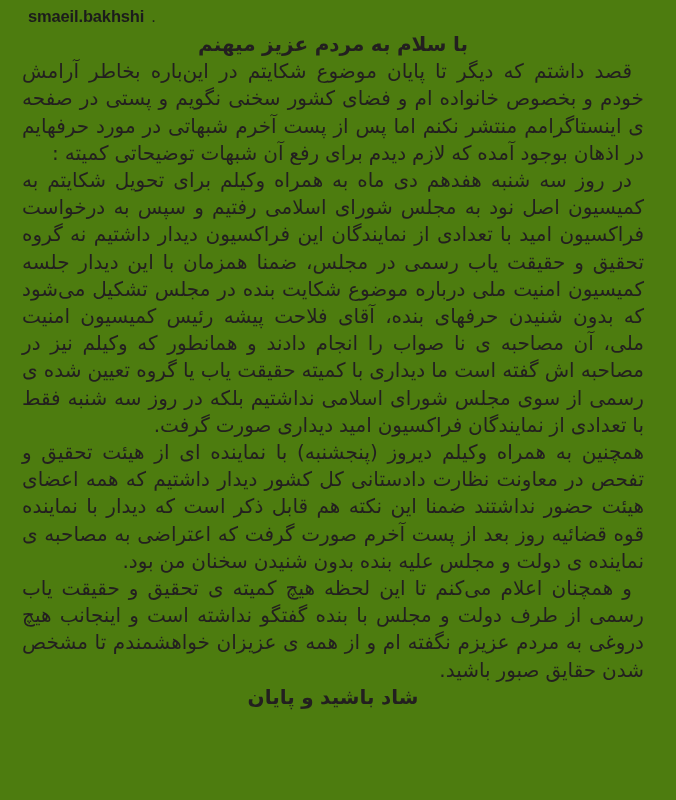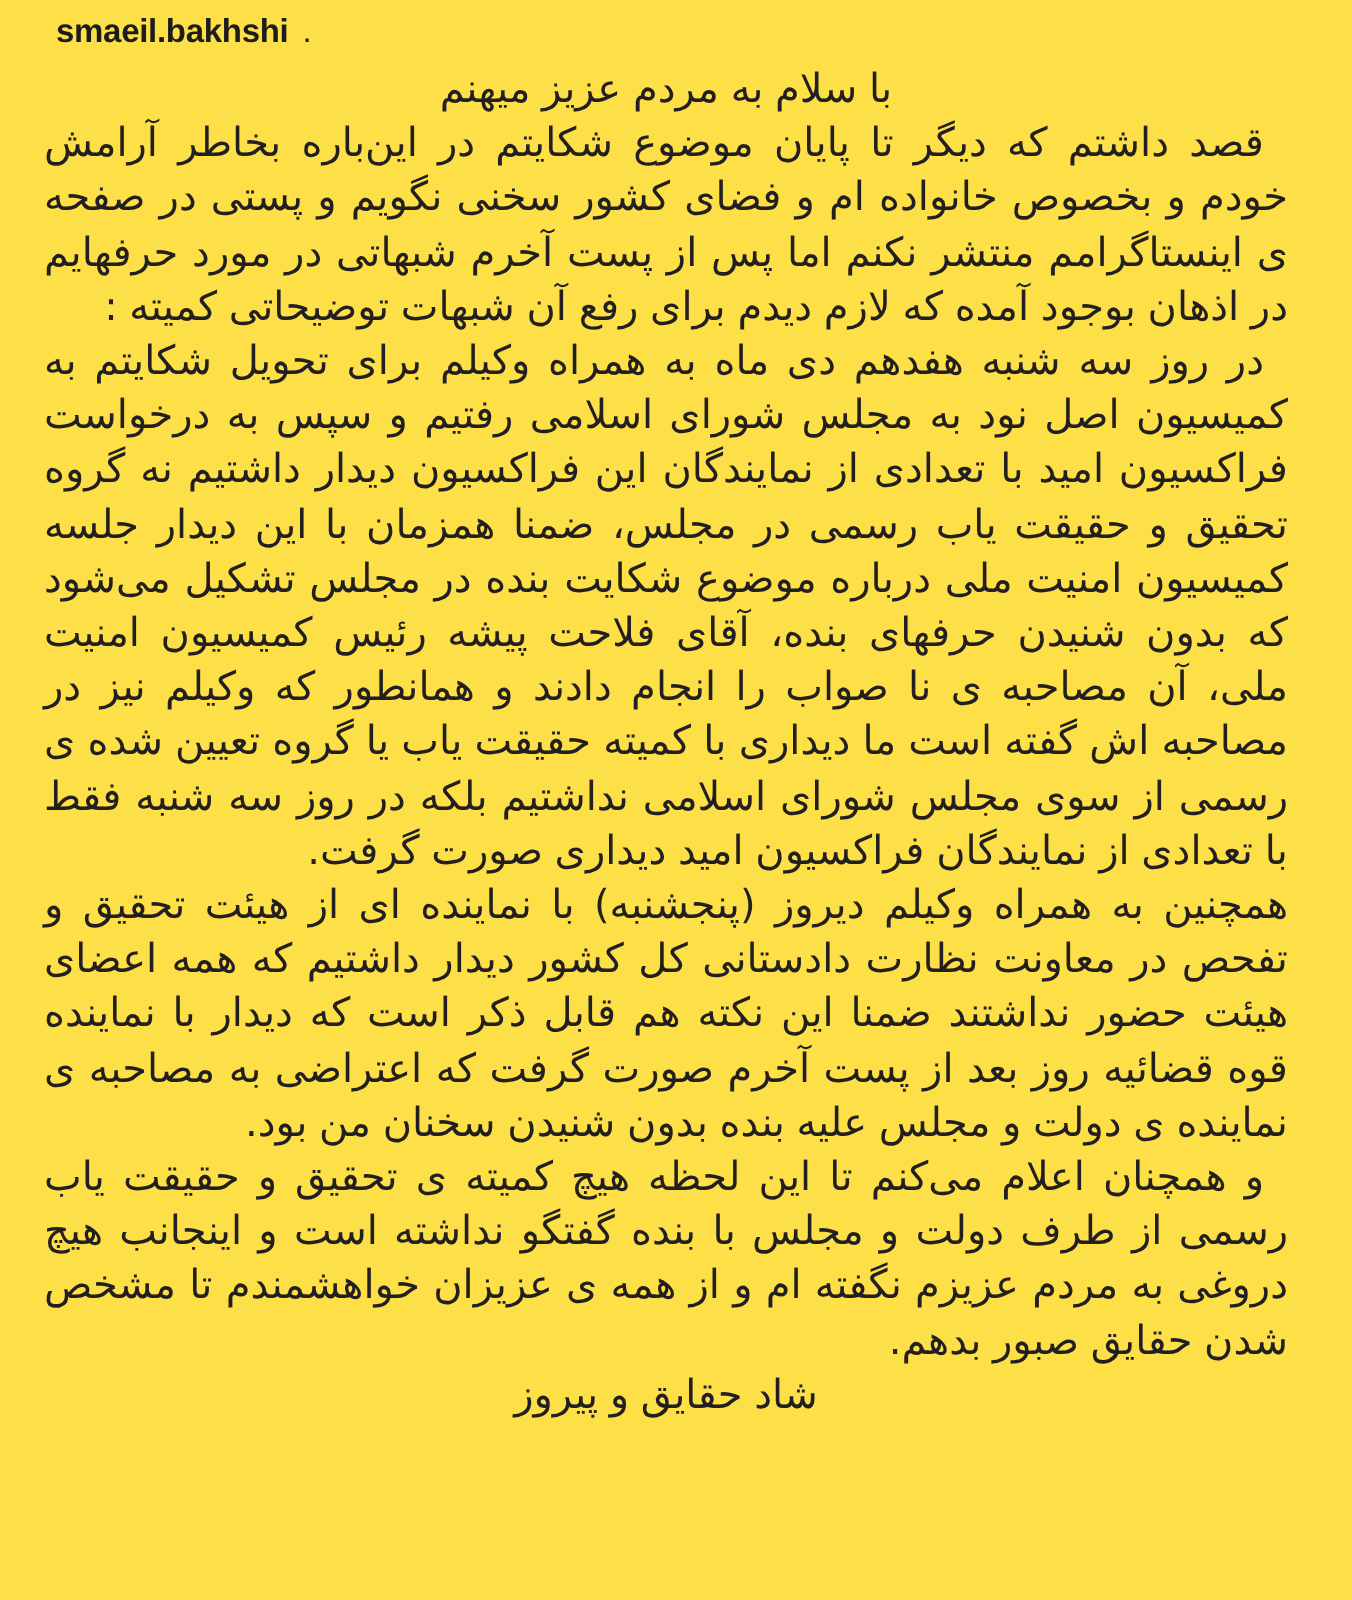--- a/index.html
+++ b/index.html
@@ -79,34 +79,35 @@
     text-align-last: right;
     text-indent: 0;
   }
   
   .para.indent {
     text-indent: 12px;
   }
   .para.tail {
     text-align: center;
     text-align-last: center;
+    font-weight: bold;
   }
 </style>
 </head>
 <body>
 
-<div id="post-root" style="background: #fde047;">
+<div id="post-root" style="background: #4d7c0f;">
 
   <div class="post-header">
     <span class="username" style="color: rgb(28, 28, 28);">smaeil.bakhshi</span>
     <span class="username-sep" style="color: rgb(28, 28, 28);">.</span>
   </div>
 
   <div class="post-body" style="color: rgb(35, 31, 32);">
     <p class="para tail">با سلام به مردم عزیز میهنم</p>
     <p class="para indent">قصد داشتم که دیگر تا پایان موضوع شکایتم در این‌باره بخاطر آرامش خودم و بخصوص خانواده ام و فضای کشور سخنی نگویم و پستی در صفحه ی اینستاگرامم منتشر نکنم اما پس از پست آخرم شبهاتی در مورد حرفهایم در اذهان بوجود آمده که لازم دیدم برای رفع آن شبهات توضیحاتی کمیته :</p>
     <p class="para indent">در روز سه شنبه هفدهم دی ماه به همراه وکیلم برای تحویل شکایتم به کمیسیون اصل نود به مجلس شورای اسلامی رفتیم و سپس به درخواست فراکسیون امید با تعدادی از نمایندگان این فراکسیون دیدار داشتیم نه گروه تحقیق و حقیقت یاب رسمی در مجلس، ضمنا همزمان با این دیدار جلسه کمیسیون امنیت ملی درباره موضوع شکایت بنده در مجلس تشکیل می‌شود که بدون شنیدن حرفهای بنده، آقای فلاحت پیشه رئیس کمیسیون امنیت ملی، آن مصاحبه ی نا صواب را انجام دادند و همانطور که وکیلم نیز در مصاحبه اش گفته است ما دیداری با کمیته حقیقت یاب یا گروه تعیین شده ی رسمی از سوی مجلس شورای اسلامی نداشتیم بلکه در روز سه شنبه فقط با تعدادی از نمایندگان فراکسیون امید دیداری صورت گرفت.</p>
     <p class="para">همچنین به همراه وکیلم دیروز (پنجشنبه) با نماینده ای از هیئت تحقیق و تفحص در معاونت نظارت دادستانی کل کشور دیدار داشتیم که همه اعضای هیئت حضور نداشتند ضمنا این نکته هم قابل ذکر است که دیدار با نماینده قوه قضائیه روز بعد از پست آخرم صورت گرفت که اعتراضی به مصاحبه ی نماینده ی دولت و مجلس علیه بنده بدون شنیدن سخنان من بود.</p>
-    <p class="para indent">و همچنان اعلام می‌کنم تا این لحظه هیچ کمیته ی تحقیق و حقیقت یاب رسمی از طرف دولت و مجلس با بنده گفتگو نداشته است و اینجانب هیچ دروغی به مردم عزیزم نگفته ام و از همه ی عزیزان خواهشمندم تا مشخص شدن حقایق صبور بدهم.</p>
-    <p class="para tail">شاد حقایق و پیروز</p>
+    <p class="para indent">و همچنان اعلام می‌کنم تا این لحظه هیچ کمیته ی تحقیق و حقیقت یاب رسمی از طرف دولت و مجلس با بنده گفتگو نداشته است و اینجانب هیچ دروغی به مردم عزیزم نگفته ام و از همه ی عزیزان خواهشمندم تا مشخص شدن حقایق صبور باشید.</p>
+    <p class="para tail">شاد باشید و پایان</p>
   </div>
 
 </div>
 
 </body></html>

